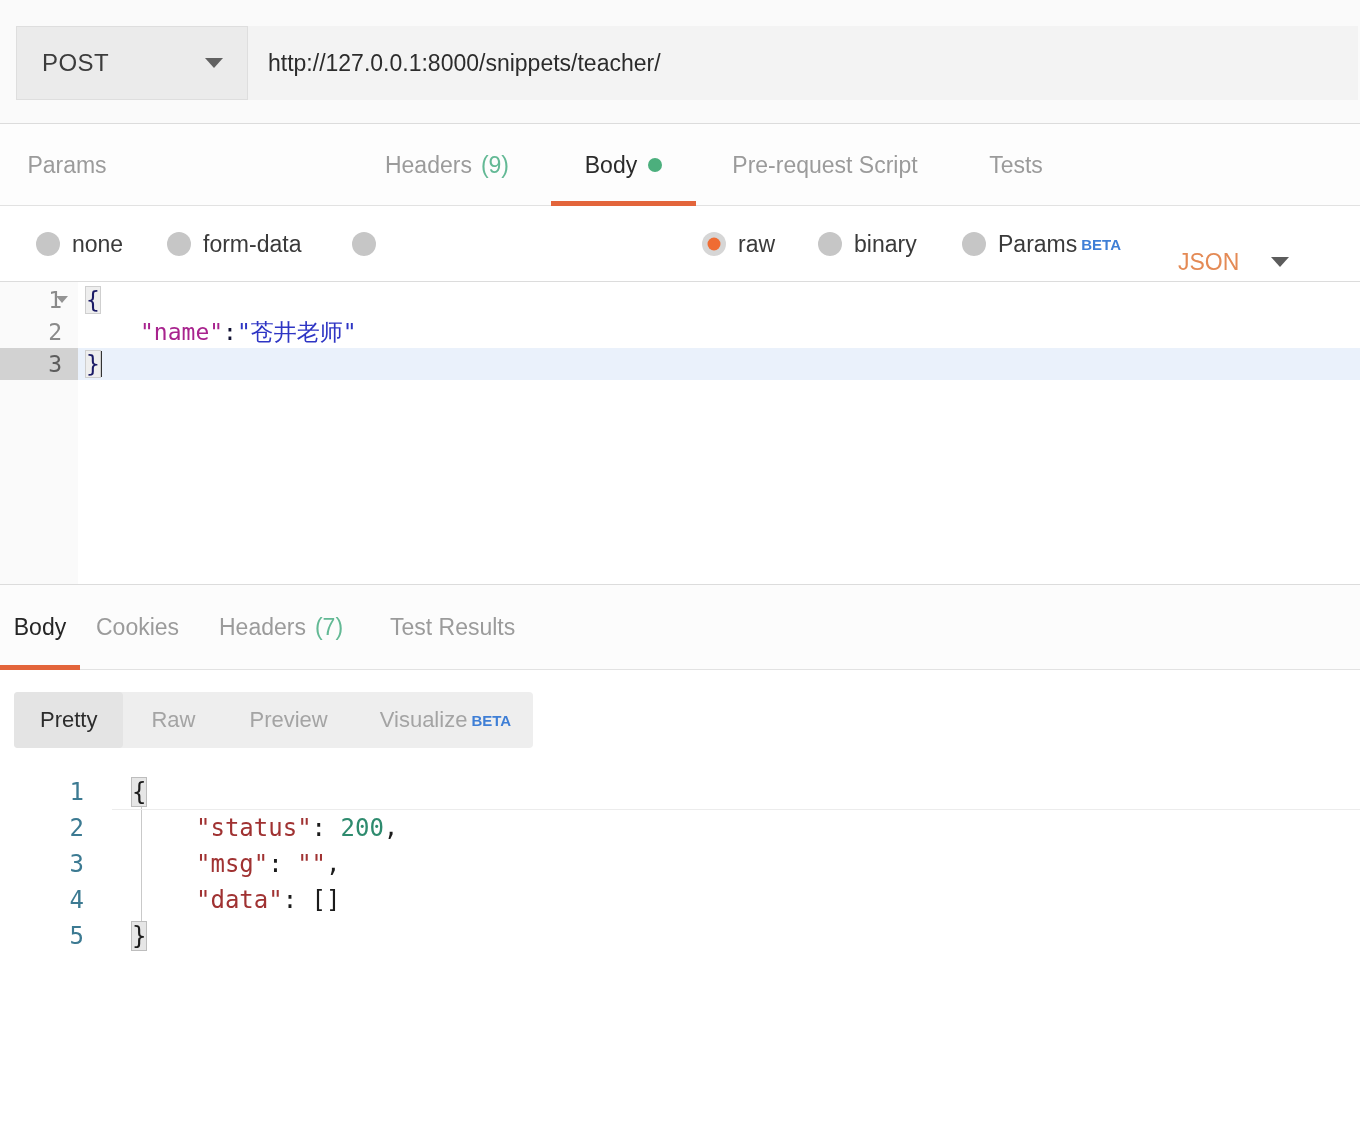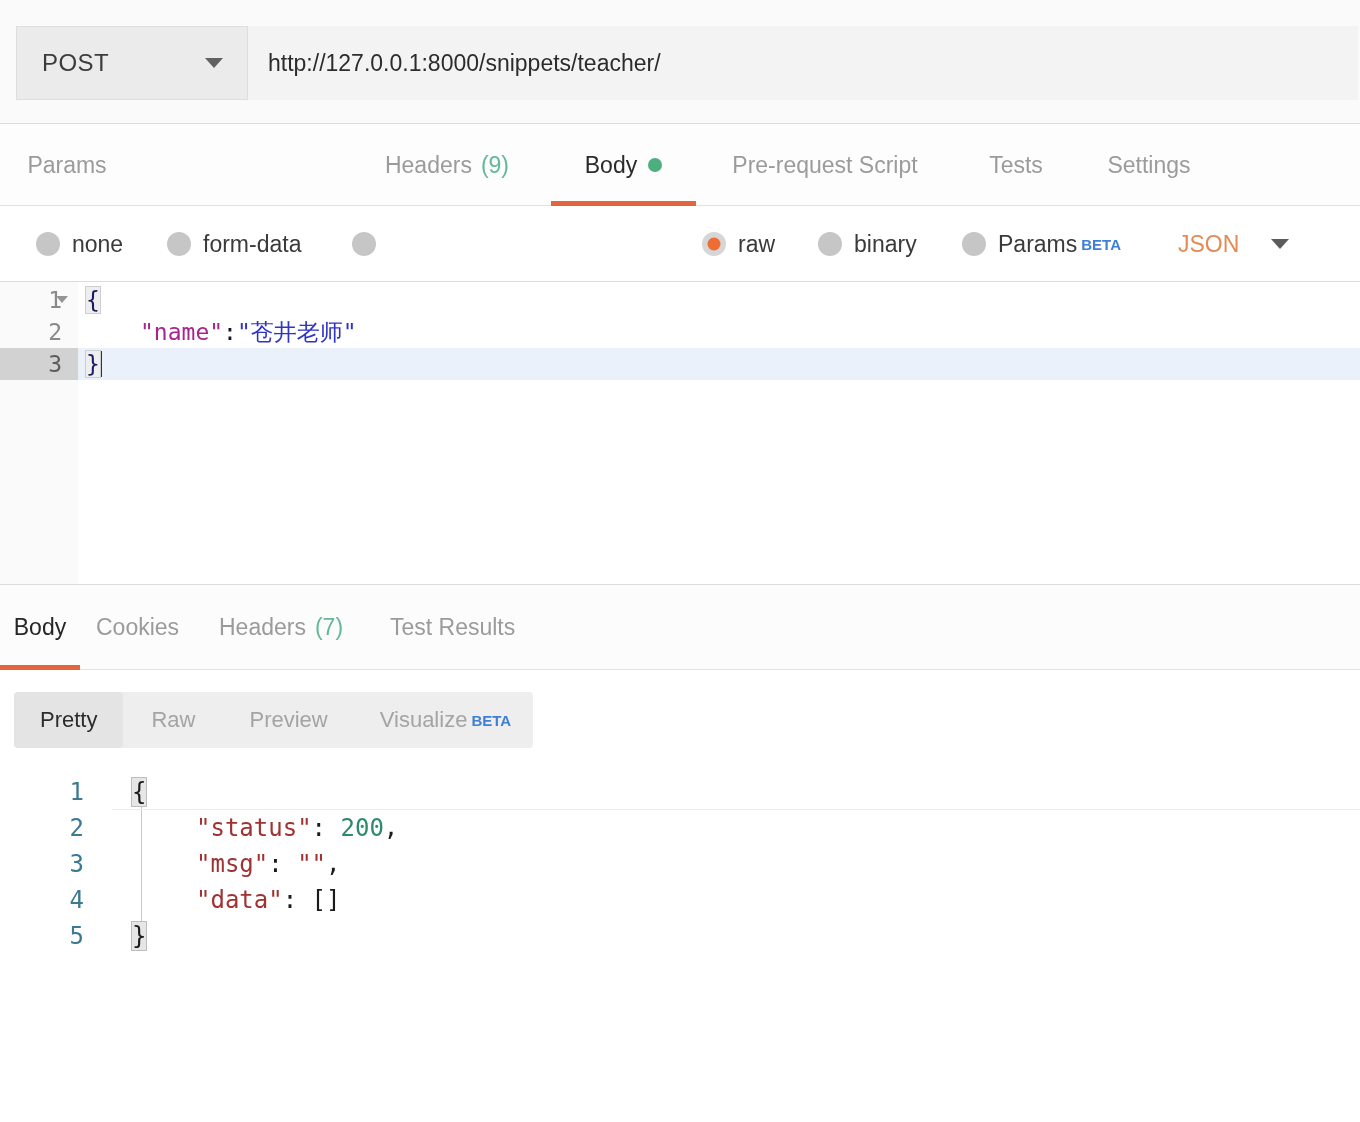--- a/index.html
+++ b/index.html
@@ -154,21 +154,21 @@
   }
   .beta-sup {
     font-size: 15px;
     color: #3f7fd6;
     font-weight: bold;
     vertical-align: super;
     margin-left: 4px;
   }
   .json-sel {
     position: absolute;
-    top: 0; height: 76px;
+    top: 18px; height: 76px;
     left: 1178px;
     display: flex;
     align-items: center;
     cursor: pointer;
   }
   .json-sel-label {
     font-size: 23px;
     color: #e48a55;
   }
   .json-sel-caret {
@@ -396,23 +396,20 @@
     </div>
     <div class="req-tab active" style="left:551px;width:145px;">
       <span>Body</span>
       <span class="green-dot"></span>
     </div>
     <div class="req-tab" style="left:722px;width:206px;">
       <span>Pre-request Script</span>
     </div>
     <div class="req-tab" style="left:985px;width:62px;">
       <span>Tests</span>
-    </div>
-    <div class="req-tab" style="left:1101px;width:96px;">
-      <span>Settings</span>
     </div>
   </div>
 
   <div class="bodytype-row">
     <div class="radio-opt" style="left:36px;">
       <span class="radio-dot"></span>
       <span class="radio-label">none</span>
     </div>
     <div class="radio-opt" style="left:167px;">
       <span class="radio-dot"></span>

